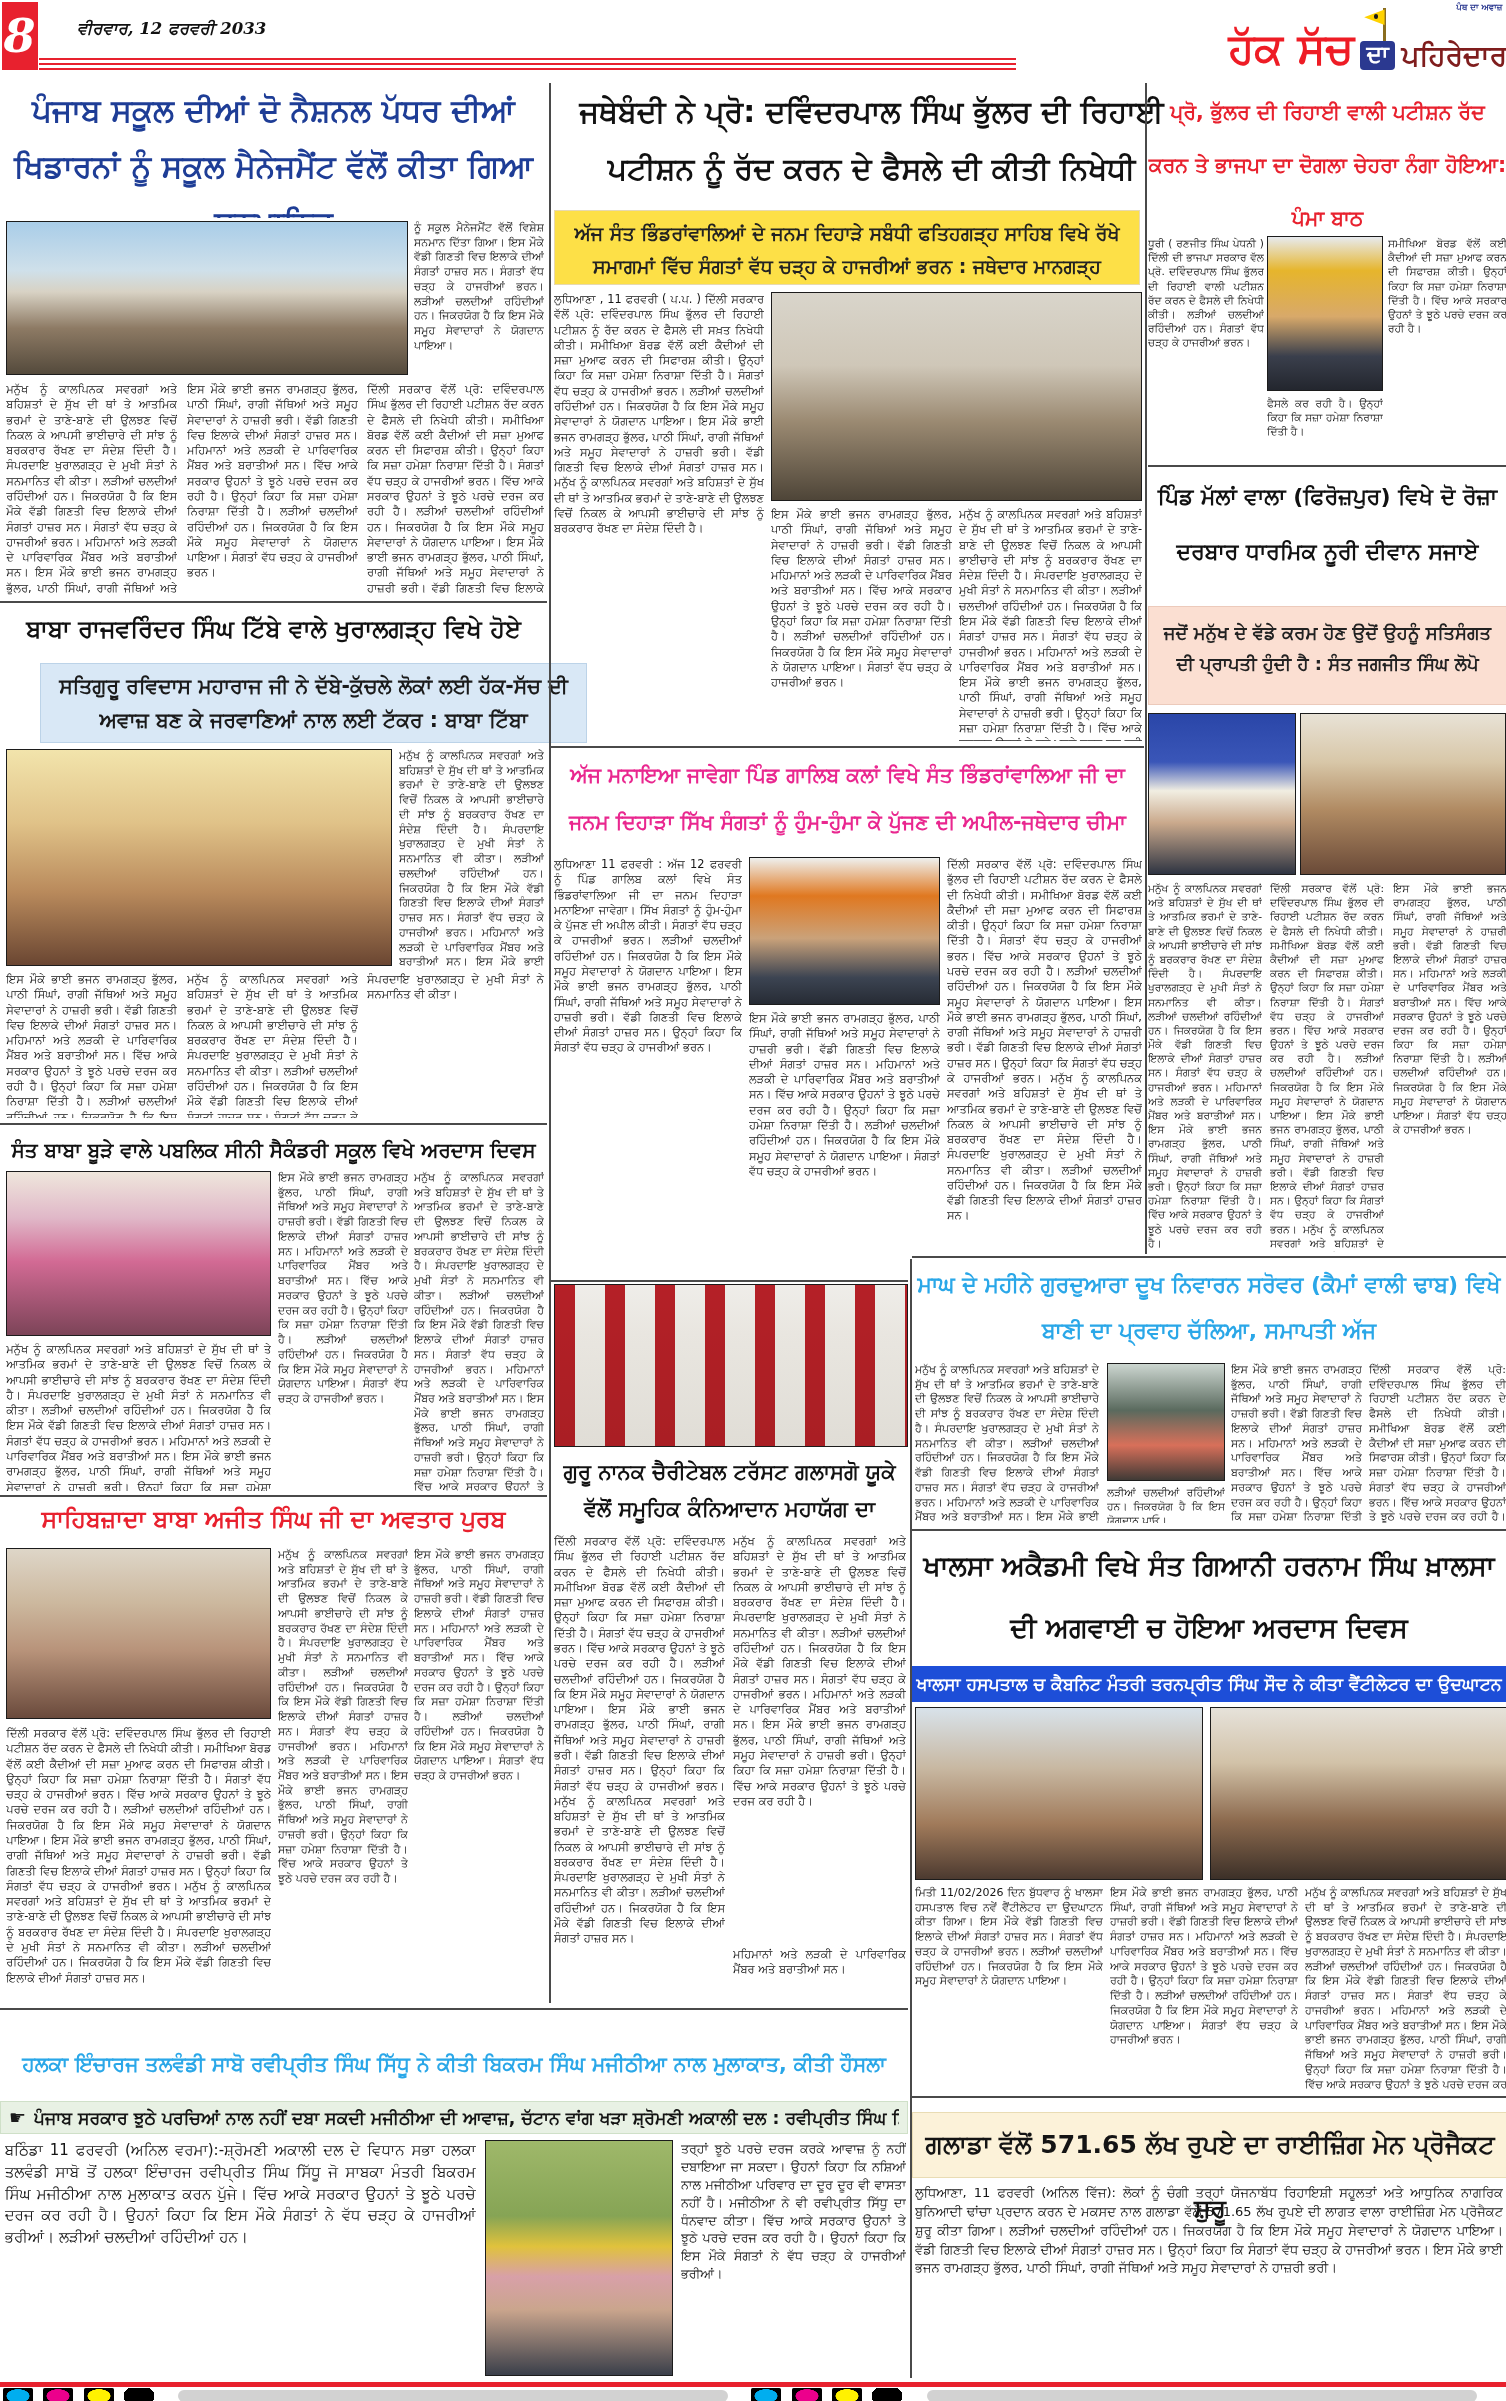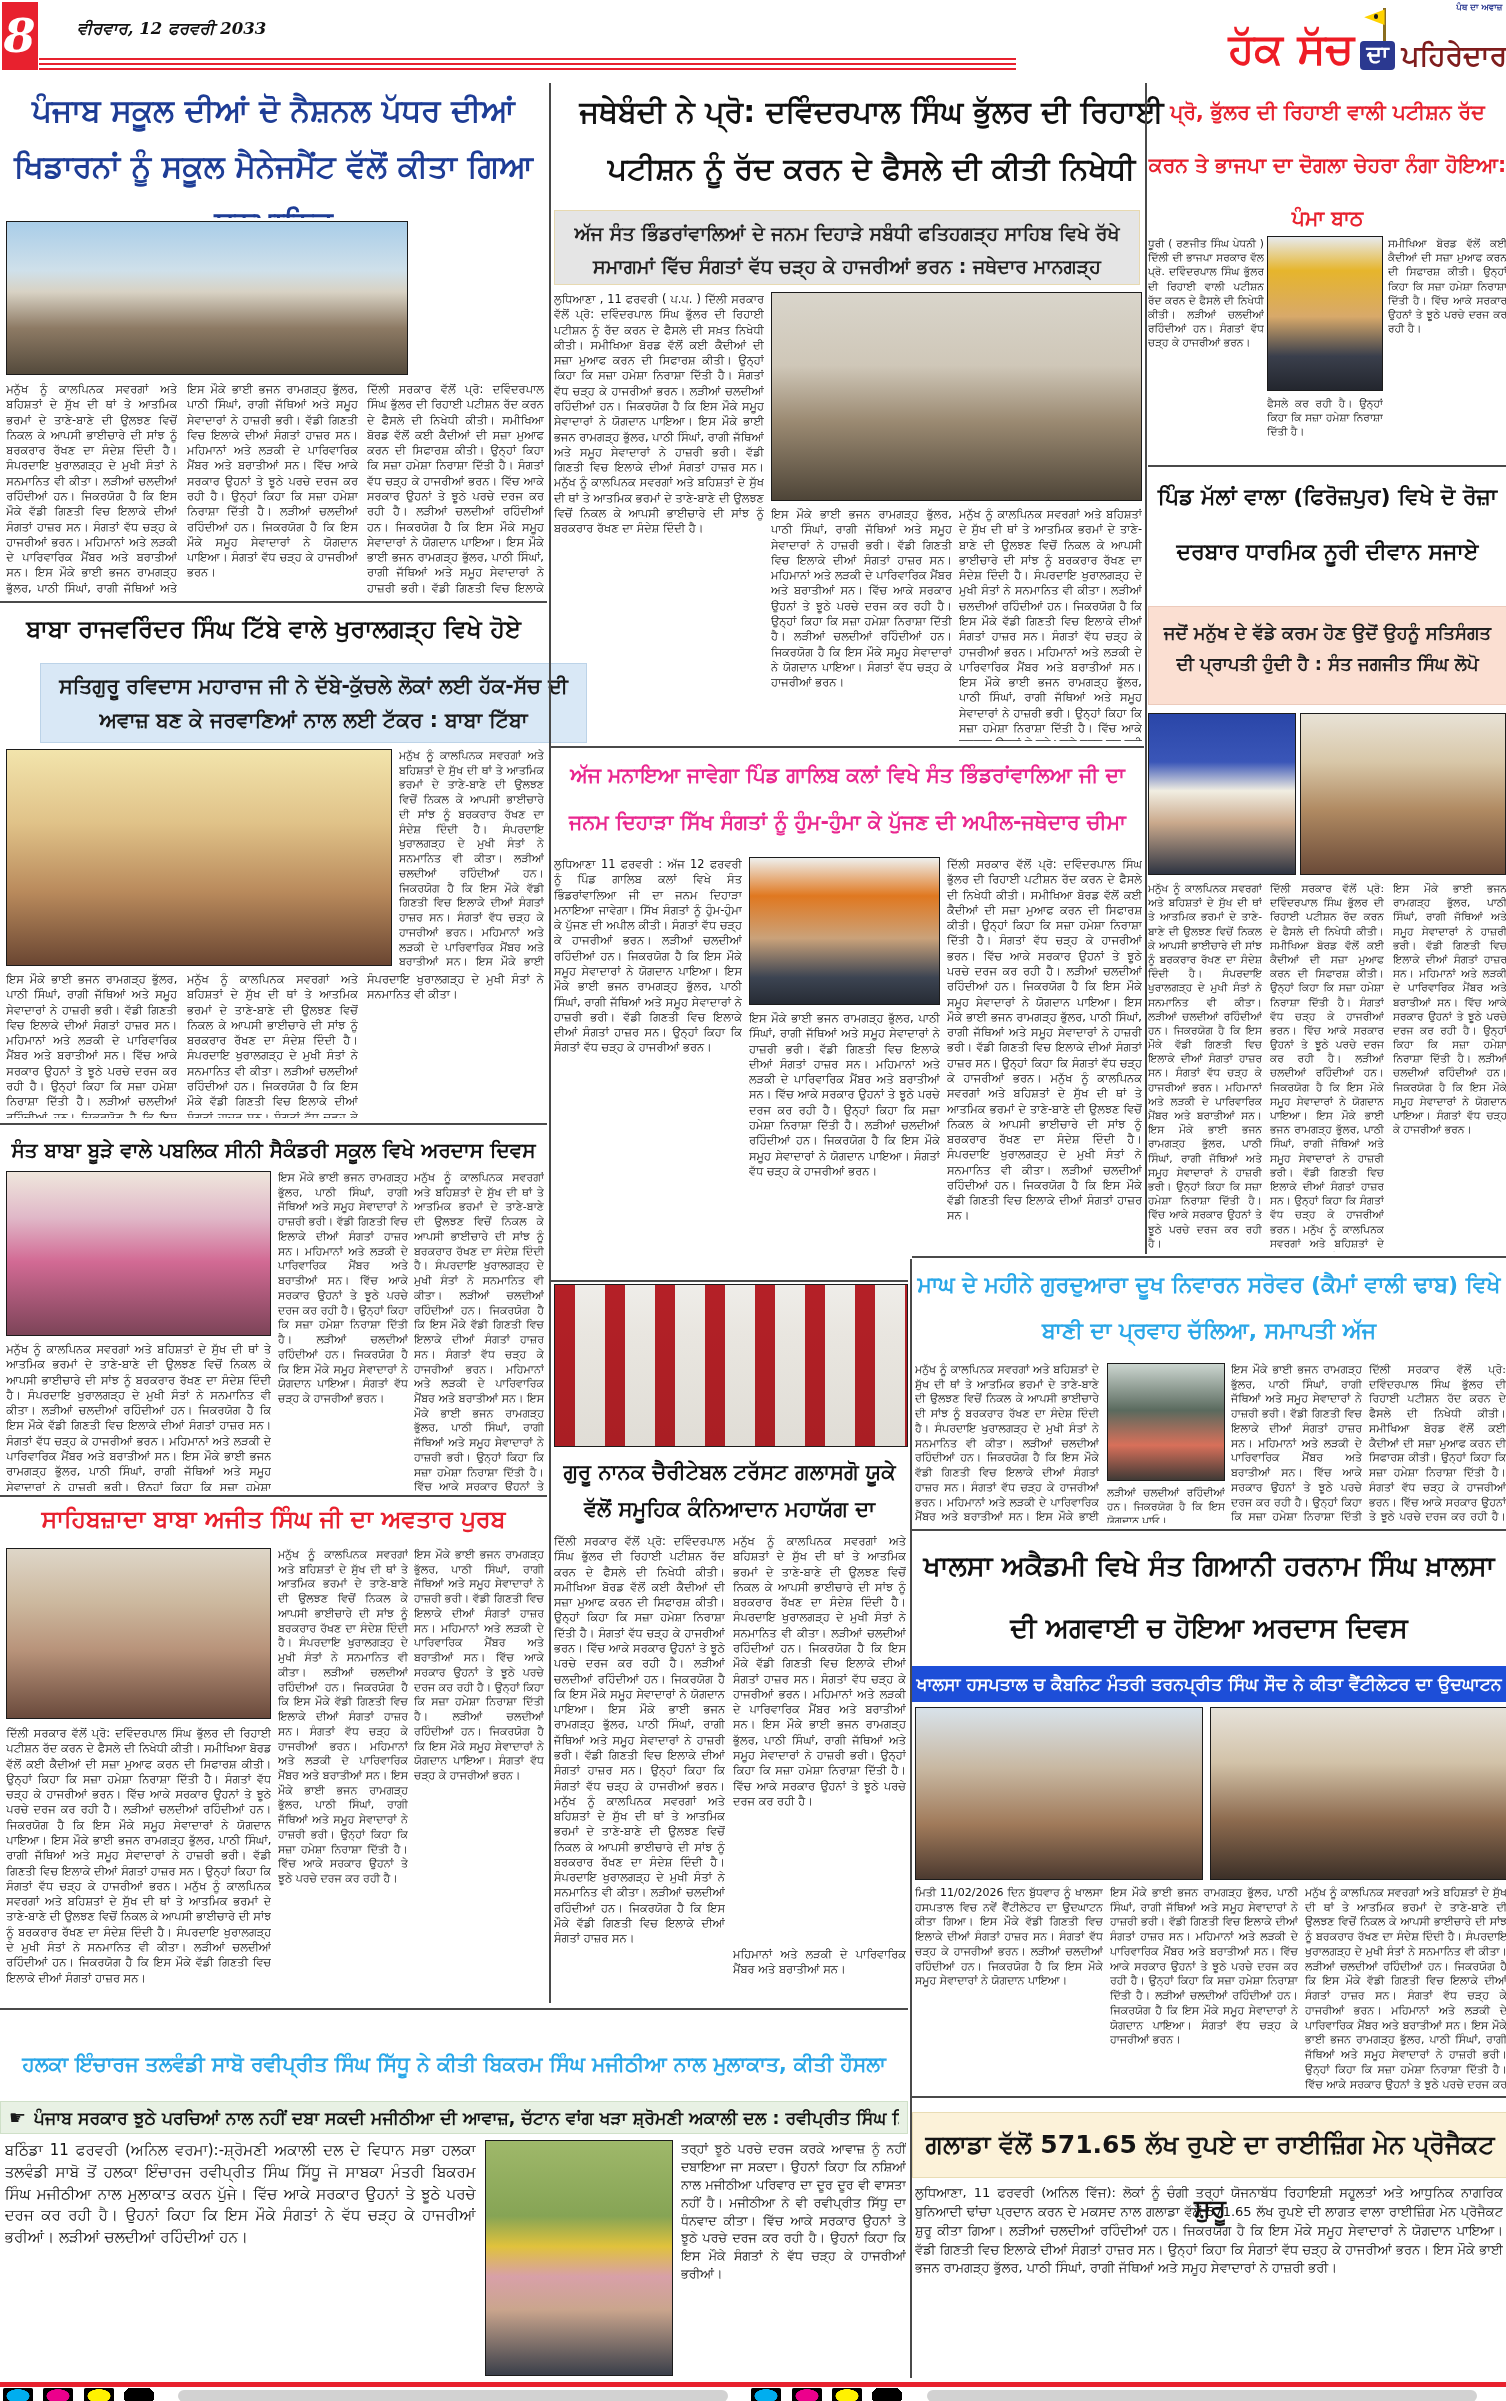--- a/index.html
+++ b/index.html
@@ -61,26 +61,27 @@
                        padding:1.6px 6.3px;border-radius:3.9px;line-height:1.1;">ਦਾ</span>
         </span>
         <span style="color:#7f1d1d;font-weight:bold;font-size:28px;line-height:1;">ਪਹਿਰੇਦਾਰ</span>
       </div>
     </div>
   </div>
 
   <div class="abs hl" style="left:0;top:83px;width:547px;height:135px;font-size:31px;line-height:1.8;color:#1e3d96;overflow:hidden;">ਪੰਜਾਬ ਸਕੂਲ ਦੀਆਂ ਦੋ ਨੈਸ਼ਨਲ ਪੱਧਰ ਦੀਆਂ ਖਿਡਾਰਨਾਂ ਨੂੰ ਸਕੂਲ ਮੈਨੇਜਮੈਂਟ ਵੱਲੋਂ ਕੀਤਾ ਗਿਆ ਸਨਮਾਨਿਤ</div>
   <div class="abs photo" style="left:6.3px;top:221px;width:402px;height:154px;
               background:linear-gradient(180deg,#a9cde8 0%,#cfe0ea 32%,#d8d2c4 46%,#8d7a64 70%,#544a3c 100%);"></div>
+  <div class="abs bodycol" style="left:414px;top:221px;width:130px;height:154px;font-size:11px;">ਨੂੰ ਸਕੂਲ ਮੈਨੇਜਮੈਂਟ ਵੱਲੋਂ ਵਿਸ਼ੇਸ਼ ਸਨਮਾਨ ਦਿੱਤਾ ਗਿਆ। ਇਸ ਮੌਕੇ ਵੱਡੀ ਗਿਣਤੀ ਵਿਚ ਇਲਾਕੇ ਦੀਆਂ ਸੰਗਤਾਂ ਹਾਜ਼ਰ ਸਨ। ਸੰਗਤਾਂ ਵੱਧ ਚੜ੍ਹ ਕੇ ਹਾਜਰੀਆਂ ਭਰਨ। ਲੜੀਆਂ ਚਲਦੀਆਂ ਰਹਿੰਦੀਆਂ ਹਨ। ਜਿਕਰਯੋਗ ਹੈ ਕਿ ਇਸ ਮੌਕੇ ਸਮੂਹ ਸੇਵਾਦਾਰਾਂ ਨੇ ਯੋਗਦਾਨ ਪਾਇਆ।</div>
   <div class="abs bodycol" style="left:6.3px;top:382px;width:171px;height:215px;">ਮਨੁੱਖ ਨੂੰ ਕਾਲਪਿਨਕ ਸਵਰਗਾਂ ਅਤੇ ਬਹਿਸ਼ਤਾਂ ਦੇ ਸੁੱਖ ਦੀ ਥਾਂ ਤੇ ਆਤਮਿਕ ਭਰਮਾਂ ਦੇ ਤਾਣੇ-ਬਾਣੇ ਦੀ ਉਲਝਣ ਵਿਚੋਂ ਨਿਕਲ ਕੇ ਆਪਸੀ ਭਾਈਚਾਰੇ ਦੀ ਸਾਂਝ ਨੂੰ ਬਰਕਰਾਰ ਰੱਖਣ ਦਾ ਸੰਦੇਸ਼ ਦਿੰਦੀ ਹੈ। ਸੰਪਰਦਾਇ ਖੁਰਾਲਗੜ੍ਹ ਦੇ ਮੁਖੀ ਸੰਤਾਂ ਨੇ ਸਨਮਾਨਿਤ ਵੀ ਕੀਤਾ। ਲੜੀਆਂ ਚਲਦੀਆਂ ਰਹਿੰਦੀਆਂ ਹਨ। ਜਿਕਰਯੋਗ ਹੈ ਕਿ ਇਸ ਮੌਕੇ ਵੱਡੀ ਗਿਣਤੀ ਵਿਚ ਇਲਾਕੇ ਦੀਆਂ ਸੰਗਤਾਂ ਹਾਜ਼ਰ ਸਨ। ਸੰਗਤਾਂ ਵੱਧ ਚੜ੍ਹ ਕੇ ਹਾਜਰੀਆਂ ਭਰਨ। ਮਹਿਮਾਨਾਂ ਅਤੇ ਲੜਕੀ ਦੇ ਪਾਰਿਵਾਰਿਕ ਮੈਂਬਰ ਅਤੇ ਬਰਾਤੀਆਂ ਸਨ। ਇਸ ਮੌਕੇ ਭਾਈ ਭਜਨ ਰਾਮਗੜ੍ਹ ਭੁੱਲਰ, ਪਾਠੀ ਸਿੰਘਾਂ, ਰਾਗੀ ਜੱਥਿਆਂ ਅਤੇ ਸਮੂਹ ਸੇਵਾਦਾਰਾਂ ਨੇ ਹਾਜ਼ਰੀ ਭਰੀ। ਉਨ੍ਹਾਂ ਕਿਹਾ ਕਿ ਸਜ਼ਾ ਹਮੇਸ਼ਾ ਨਿਰਾਸ਼ਾ ਦਿੱਤੀ ਹੈ। ਵਿੱਚ ਆਕੇ ਸਰਕਾਰ ਉਹਨਾਂ ਤੇ ਝੂਠੇ ਪਰਚੇ ਦਰਜ ਕਰ ਰਹੀ ਹੈ।</div>
   <div class="abs bodycol" style="left:187px;top:382px;width:171px;height:215px;">ਇਸ ਮੌਕੇ ਭਾਈ ਭਜਨ ਰਾਮਗੜ੍ਹ ਭੁੱਲਰ, ਪਾਠੀ ਸਿੰਘਾਂ, ਰਾਗੀ ਜੱਥਿਆਂ ਅਤੇ ਸਮੂਹ ਸੇਵਾਦਾਰਾਂ ਨੇ ਹਾਜ਼ਰੀ ਭਰੀ। ਵੱਡੀ ਗਿਣਤੀ ਵਿਚ ਇਲਾਕੇ ਦੀਆਂ ਸੰਗਤਾਂ ਹਾਜ਼ਰ ਸਨ। ਮਹਿਮਾਨਾਂ ਅਤੇ ਲੜਕੀ ਦੇ ਪਾਰਿਵਾਰਿਕ ਮੈਂਬਰ ਅਤੇ ਬਰਾਤੀਆਂ ਸਨ। ਵਿੱਚ ਆਕੇ ਸਰਕਾਰ ਉਹਨਾਂ ਤੇ ਝੂਠੇ ਪਰਚੇ ਦਰਜ ਕਰ ਰਹੀ ਹੈ। ਉਨ੍ਹਾਂ ਕਿਹਾ ਕਿ ਸਜ਼ਾ ਹਮੇਸ਼ਾ ਨਿਰਾਸ਼ਾ ਦਿੱਤੀ ਹੈ। ਲੜੀਆਂ ਚਲਦੀਆਂ ਰਹਿੰਦੀਆਂ ਹਨ। ਜਿਕਰਯੋਗ ਹੈ ਕਿ ਇਸ ਮੌਕੇ ਸਮੂਹ ਸੇਵਾਦਾਰਾਂ ਨੇ ਯੋਗਦਾਨ ਪਾਇਆ। ਸੰਗਤਾਂ ਵੱਧ ਚੜ੍ਹ ਕੇ ਹਾਜਰੀਆਂ ਭਰਨ।</div>
   <div class="abs bodycol" style="left:367px;top:382px;width:177px;height:215px;">ਦਿੱਲੀ ਸਰਕਾਰ ਵੱਲੋਂ ਪ੍ਰੋ: ਦਵਿੰਦਰਪਾਲ ਸਿੰਘ ਭੁੱਲਰ ਦੀ ਰਿਹਾਈ ਪਟੀਸ਼ਨ ਰੱਦ ਕਰਨ ਦੇ ਫੈਸਲੇ ਦੀ ਨਿਖੇਧੀ ਕੀਤੀ। ਸਮੀਖਿਆ ਬੋਰਡ ਵੱਲੋਂ ਕਈ ਕੈਦੀਆਂ ਦੀ ਸਜ਼ਾ ਮੁਆਫ ਕਰਨ ਦੀ ਸਿਫਾਰਸ਼ ਕੀਤੀ। ਉਨ੍ਹਾਂ ਕਿਹਾ ਕਿ ਸਜ਼ਾ ਹਮੇਸ਼ਾ ਨਿਰਾਸ਼ਾ ਦਿੱਤੀ ਹੈ। ਸੰਗਤਾਂ ਵੱਧ ਚੜ੍ਹ ਕੇ ਹਾਜਰੀਆਂ ਭਰਨ। ਵਿੱਚ ਆਕੇ ਸਰਕਾਰ ਉਹਨਾਂ ਤੇ ਝੂਠੇ ਪਰਚੇ ਦਰਜ ਕਰ ਰਹੀ ਹੈ। ਲੜੀਆਂ ਚਲਦੀਆਂ ਰਹਿੰਦੀਆਂ ਹਨ। ਜਿਕਰਯੋਗ ਹੈ ਕਿ ਇਸ ਮੌਕੇ ਸਮੂਹ ਸੇਵਾਦਾਰਾਂ ਨੇ ਯੋਗਦਾਨ ਪਾਇਆ। ਇਸ ਮੌਕੇ ਭਾਈ ਭਜਨ ਰਾਮਗੜ੍ਹ ਭੁੱਲਰ, ਪਾਠੀ ਸਿੰਘਾਂ, ਰਾਗੀ ਜੱਥਿਆਂ ਅਤੇ ਸਮੂਹ ਸੇਵਾਦਾਰਾਂ ਨੇ ਹਾਜ਼ਰੀ ਭਰੀ। ਵੱਡੀ ਗਿਣਤੀ ਵਿਚ ਇਲਾਕੇ ਦੀਆਂ ਸੰਗਤਾਂ ਹਾਜ਼ਰ ਸਨ। ਉਨ੍ਹਾਂ ਕਿਹਾ ਕਿ ਸੰਗਤਾਂ ਵੱਧ ਚੜ੍ਹ ਕੇ ਹਾਜਰੀਆਂ ਭਰਨ। ਮਨੁੱਖ ਨੂੰ ਕਾਲਪਿਨਕ ਸਵਰਗਾਂ ਅਤੇ ਬਹਿਸ਼ਤਾਂ ਦੇ ਸੁੱਖ ਦੀ ਥਾਂ ਤੇ ਆਤਮਿਕ ਭਰਮਾਂ ਦੇ ਤਾਣੇ-ਬਾਣੇ ਦੀ ਉਲਝਣ ਵਿਚੋਂ ਨਿਕਲ ਕੇ ਆਪਸੀ ਭਾਈਚਾਰੇ ਦੀ ਸਾਂਝ ਨੂੰ ਬਰਕਰਾਰ ਰੱਖਣ ਦਾ ਸੰਦੇਸ਼ ਦਿੰਦੀ ਹੈ। ਸੰਪਰਦਾਇ ਖੁਰਾਲਗੜ੍ਹ ਦੇ ਮੁਖੀ ਸੰਤਾਂ ਨੇ ਸਨਮਾਨਿਤ ਵੀ ਕੀਤਾ। ਲੜੀਆਂ ਚਲਦੀਆਂ ਰਹਿੰਦੀਆਂ ਹਨ। ਜਿਕਰਯੋਗ ਹੈ ਕਿ ਇਸ ਮੌਕੇ ਵੱਡੀ ਗਿਣਤੀ ਵਿਚ ਇਲਾਕੇ ਦੀਆਂ ਸੰਗਤਾਂ ਹਾਜ਼ਰ ਸਨ।</div>
 
   <div class="abs hl" style="left:551px;top:83px;width:593px;height:124px;font-size:30px;line-height:1.9;color:#111;overflow:hidden;padding-left:24px;">ਜਥੇਬੰਦੀ ਨੇ ਪ੍ਰੋ: ਦਵਿੰਦਰਪਾਲ ਸਿੰਘ ਭੁੱਲਰ ਦੀ ਰਿਹਾਈ ਪਟੀਸ਼ਨ ਨੂੰ ਰੱਦ ਕਰਨ ਦੇ ਫੈਸਲੇ ਦੀ ਕੀਤੀ ਨਿਖੇਧੀ</div>
-  <div class="abs subbox" style="left:554px;top:210px;width:586px;height:75px;background:#e5e5e5;border:0.8px solid #e7d9b0;">
+  <div class="abs subbox" style="left:554px;top:210px;width:586px;height:75px;background:#fde047;border:0.8px solid #e7d9b0;">
     <span style="display:block;padding:6.3px 11px 0;font-size:19px;line-height:1.7;color:#222;">ਅੱਜ ਸੰਤ ਭਿੰਡਰਾਂਵਾਲਿਆਂ ਦੇ ਜਨਮ ਦਿਹਾੜੇ ਸਬੰਧੀ ਫਤਿਹਗੜ੍ਹ ਸਾਹਿਬ ਵਿਖੇ ਰੱਖੇ ਸਮਾਗਮਾਂ ਵਿੱਚ ਸੰਗਤਾਂ ਵੱਧ ਚੜ੍ਹ ਕੇ ਹਾਜਰੀਆਂ ਭਰਨ : ਜਥੇਦਾਰ ਮਾਨਗੜ੍ਹ</span>
   </div>
   <div class="abs bodycol" style="left:554px;top:292px;width:210px;height:449px;">ਲੁਧਿਆਣਾ , 11 ਫਰਵਰੀ ( ਪ.ਪ. ) ਦਿੱਲੀ ਸਰਕਾਰ ਵੱਲੋਂ ਪ੍ਰੋ: ਦਵਿੰਦਰਪਾਲ ਸਿੰਘ ਭੁੱਲਰ ਦੀ ਰਿਹਾਈ ਪਟੀਸ਼ਨ ਨੂੰ ਰੱਦ ਕਰਨ ਦੇ ਫੈਸਲੇ ਦੀ ਸਖ਼ਤ ਨਿਖੇਧੀ ਕੀਤੀ। ਸਮੀਖਿਆ ਬੋਰਡ ਵੱਲੋਂ ਕਈ ਕੈਦੀਆਂ ਦੀ ਸਜ਼ਾ ਮੁਆਫ ਕਰਨ ਦੀ ਸਿਫਾਰਸ਼ ਕੀਤੀ। ਉਨ੍ਹਾਂ ਕਿਹਾ ਕਿ ਸਜ਼ਾ ਹਮੇਸ਼ਾ ਨਿਰਾਸ਼ਾ ਦਿੱਤੀ ਹੈ। ਸੰਗਤਾਂ ਵੱਧ ਚੜ੍ਹ ਕੇ ਹਾਜਰੀਆਂ ਭਰਨ। ਲੜੀਆਂ ਚਲਦੀਆਂ ਰਹਿੰਦੀਆਂ ਹਨ। ਜਿਕਰਯੋਗ ਹੈ ਕਿ ਇਸ ਮੌਕੇ ਸਮੂਹ ਸੇਵਾਦਾਰਾਂ ਨੇ ਯੋਗਦਾਨ ਪਾਇਆ। ਇਸ ਮੌਕੇ ਭਾਈ ਭਜਨ ਰਾਮਗੜ੍ਹ ਭੁੱਲਰ, ਪਾਠੀ ਸਿੰਘਾਂ, ਰਾਗੀ ਜੱਥਿਆਂ ਅਤੇ ਸਮੂਹ ਸੇਵਾਦਾਰਾਂ ਨੇ ਹਾਜ਼ਰੀ ਭਰੀ। ਵੱਡੀ ਗਿਣਤੀ ਵਿਚ ਇਲਾਕੇ ਦੀਆਂ ਸੰਗਤਾਂ ਹਾਜ਼ਰ ਸਨ। ਮਨੁੱਖ ਨੂੰ ਕਾਲਪਿਨਕ ਸਵਰਗਾਂ ਅਤੇ ਬਹਿਸ਼ਤਾਂ ਦੇ ਸੁੱਖ ਦੀ ਥਾਂ ਤੇ ਆਤਮਿਕ ਭਰਮਾਂ ਦੇ ਤਾਣੇ-ਬਾਣੇ ਦੀ ਉਲਝਣ ਵਿਚੋਂ ਨਿਕਲ ਕੇ ਆਪਸੀ ਭਾਈਚਾਰੇ ਦੀ ਸਾਂਝ ਨੂੰ ਬਰਕਰਾਰ ਰੱਖਣ ਦਾ ਸੰਦੇਸ਼ ਦਿੰਦੀ ਹੈ।</div>
   <div class="abs photo" style="left:771px;top:292px;width:371px;height:209px;
               background:linear-gradient(180deg,#d9d5cb 0%,#cfc7b8 35%,#9b8a72 62%,#4e4538 100%);"></div>
   <div class="abs bodycol" style="left:771px;top:507px;width:181px;height:234px;">ਇਸ ਮੌਕੇ ਭਾਈ ਭਜਨ ਰਾਮਗੜ੍ਹ ਭੁੱਲਰ, ਪਾਠੀ ਸਿੰਘਾਂ, ਰਾਗੀ ਜੱਥਿਆਂ ਅਤੇ ਸਮੂਹ ਸੇਵਾਦਾਰਾਂ ਨੇ ਹਾਜ਼ਰੀ ਭਰੀ। ਵੱਡੀ ਗਿਣਤੀ ਵਿਚ ਇਲਾਕੇ ਦੀਆਂ ਸੰਗਤਾਂ ਹਾਜ਼ਰ ਸਨ। ਮਹਿਮਾਨਾਂ ਅਤੇ ਲੜਕੀ ਦੇ ਪਾਰਿਵਾਰਿਕ ਮੈਂਬਰ ਅਤੇ ਬਰਾਤੀਆਂ ਸਨ। ਵਿੱਚ ਆਕੇ ਸਰਕਾਰ ਉਹਨਾਂ ਤੇ ਝੂਠੇ ਪਰਚੇ ਦਰਜ ਕਰ ਰਹੀ ਹੈ। ਉਨ੍ਹਾਂ ਕਿਹਾ ਕਿ ਸਜ਼ਾ ਹਮੇਸ਼ਾ ਨਿਰਾਸ਼ਾ ਦਿੱਤੀ ਹੈ। ਲੜੀਆਂ ਚਲਦੀਆਂ ਰਹਿੰਦੀਆਂ ਹਨ। ਜਿਕਰਯੋਗ ਹੈ ਕਿ ਇਸ ਮੌਕੇ ਸਮੂਹ ਸੇਵਾਦਾਰਾਂ ਨੇ ਯੋਗਦਾਨ ਪਾਇਆ। ਸੰਗਤਾਂ ਵੱਧ ਚੜ੍ਹ ਕੇ ਹਾਜਰੀਆਂ ਭਰਨ।</div>
   <div class="abs bodycol" style="left:959px;top:507px;width:183px;height:234px;">ਮਨੁੱਖ ਨੂੰ ਕਾਲਪਿਨਕ ਸਵਰਗਾਂ ਅਤੇ ਬਹਿਸ਼ਤਾਂ ਦੇ ਸੁੱਖ ਦੀ ਥਾਂ ਤੇ ਆਤਮਿਕ ਭਰਮਾਂ ਦੇ ਤਾਣੇ-ਬਾਣੇ ਦੀ ਉਲਝਣ ਵਿਚੋਂ ਨਿਕਲ ਕੇ ਆਪਸੀ ਭਾਈਚਾਰੇ ਦੀ ਸਾਂਝ ਨੂੰ ਬਰਕਰਾਰ ਰੱਖਣ ਦਾ ਸੰਦੇਸ਼ ਦਿੰਦੀ ਹੈ। ਸੰਪਰਦਾਇ ਖੁਰਾਲਗੜ੍ਹ ਦੇ ਮੁਖੀ ਸੰਤਾਂ ਨੇ ਸਨਮਾਨਿਤ ਵੀ ਕੀਤਾ। ਲੜੀਆਂ ਚਲਦੀਆਂ ਰਹਿੰਦੀਆਂ ਹਨ। ਜਿਕਰਯੋਗ ਹੈ ਕਿ ਇਸ ਮੌਕੇ ਵੱਡੀ ਗਿਣਤੀ ਵਿਚ ਇਲਾਕੇ ਦੀਆਂ ਸੰਗਤਾਂ ਹਾਜ਼ਰ ਸਨ। ਸੰਗਤਾਂ ਵੱਧ ਚੜ੍ਹ ਕੇ ਹਾਜਰੀਆਂ ਭਰਨ। ਮਹਿਮਾਨਾਂ ਅਤੇ ਲੜਕੀ ਦੇ ਪਾਰਿਵਾਰਿਕ ਮੈਂਬਰ ਅਤੇ ਬਰਾਤੀਆਂ ਸਨ। ਇਸ ਮੌਕੇ ਭਾਈ ਭਜਨ ਰਾਮਗੜ੍ਹ ਭੁੱਲਰ, ਪਾਠੀ ਸਿੰਘਾਂ, ਰਾਗੀ ਜੱਥਿਆਂ ਅਤੇ ਸਮੂਹ ਸੇਵਾਦਾਰਾਂ ਨੇ ਹਾਜ਼ਰੀ ਭਰੀ। ਉਨ੍ਹਾਂ ਕਿਹਾ ਕਿ ਸਜ਼ਾ ਹਮੇਸ਼ਾ ਨਿਰਾਸ਼ਾ ਦਿੱਤੀ ਹੈ। ਵਿੱਚ ਆਕੇ ਸਰਕਾਰ ਉਹਨਾਂ ਤੇ ਝੂਠੇ ਪਰਚੇ ਦਰਜ ਕਰ ਰਹੀ ਹੈ।</div>
 
   <div class="abs hl" style="left:1148px;top:86px;width:359px;height:143px;font-size:20.4px;line-height:2.6;color:#e8212e;overflow:hidden;">ਪ੍ਰੋ, ਭੁੱਲਰ ਦੀ ਰਿਹਾਈ ਵਾਲੀ ਪਟੀਸ਼ਨ ਰੱਦ ਕਰਨ ਤੇ ਭਾਜਪਾ ਦਾ ਦੋਗਲਾ ਚੇਹਰਾ ਨੰਗਾ ਹੋਇਆ: ਪੰਮਾ ਬਾਠ</div>
   <div class="abs bodycol" style="left:1148px;top:236px;width:116px;height:225px;font-size:10.6px;">ਧੂਰੀ ( ਰਣਜੀਤ ਸਿੰਘ ਪੇਧਨੀ ) ਦਿੱਲੀ ਦੀ ਭਾਜਪਾ ਸਰਕਾਰ ਵੱਲ ਪ੍ਰੋ. ਦਵਿੰਦਰਪਾਲ ਸਿੰਘ ਭੁੱਲਰ ਦੀ ਰਿਹਾਈ ਵਾਲੀ ਪਟੀਸ਼ਨ ਰੱਦ ਕਰਨ ਦੇ ਫੈਸਲੇ ਦੀ ਨਿਖੇਧੀ ਕੀਤੀ। ਲੜੀਆਂ ਚਲਦੀਆਂ ਰਹਿੰਦੀਆਂ ਹਨ। ਸੰਗਤਾਂ ਵੱਧ ਚੜ੍ਹ ਕੇ ਹਾਜਰੀਆਂ ਭਰਨ।</div>

